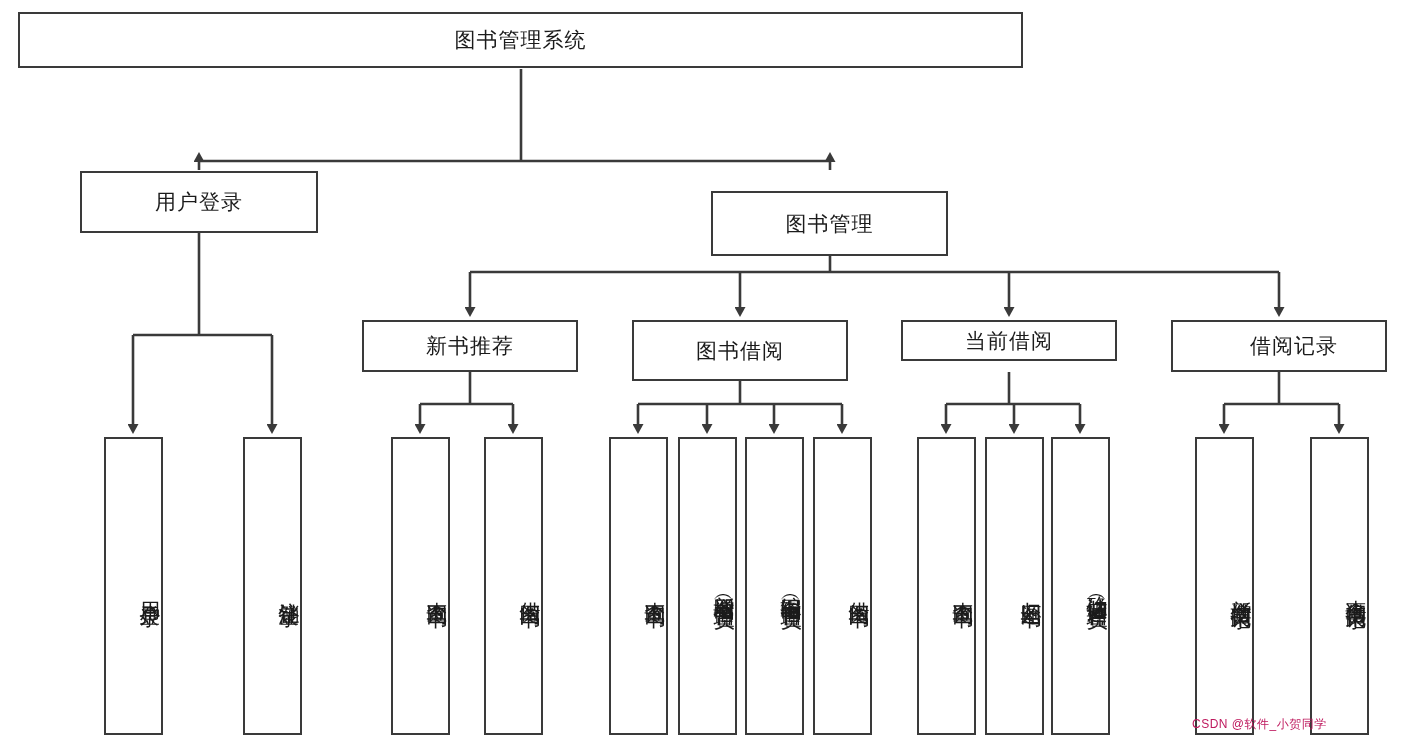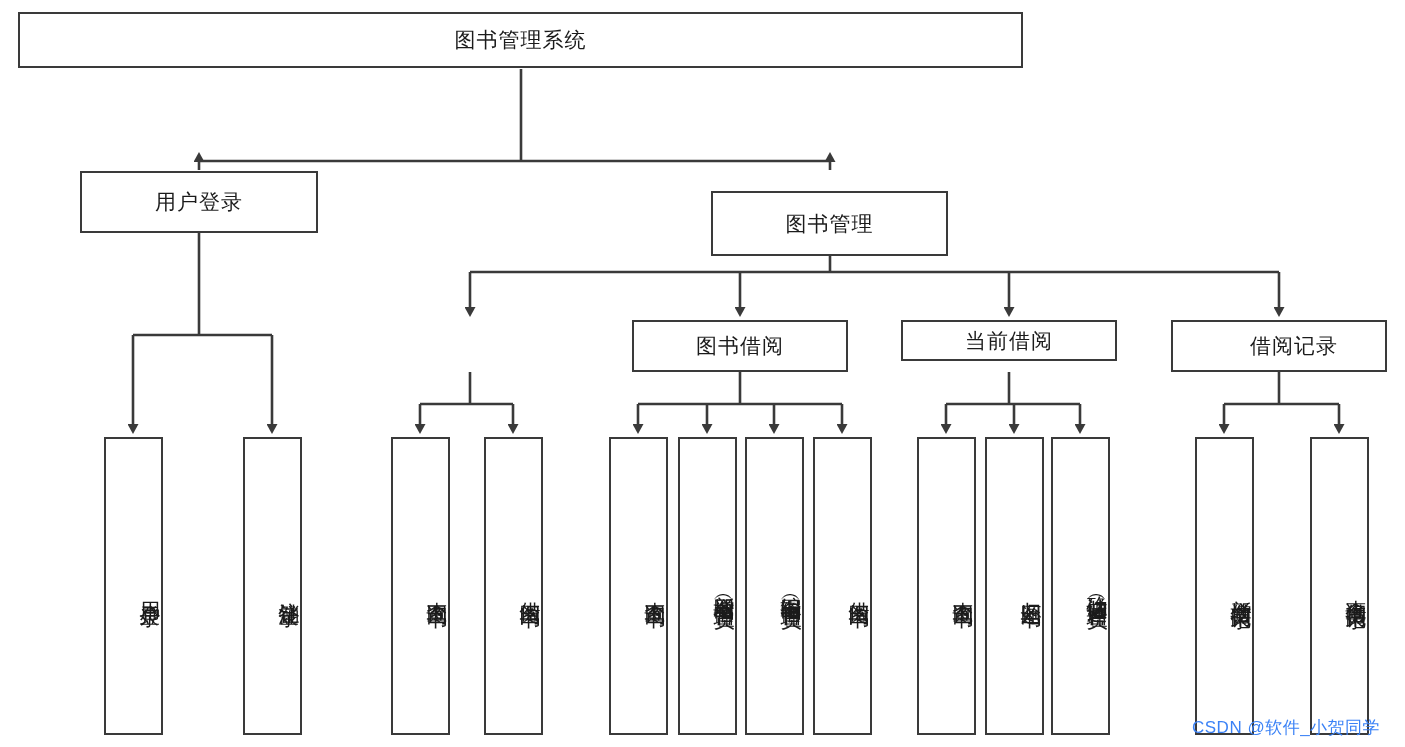--- a/index.html
+++ b/index.html
@@ -52,22 +52,22 @@
   .node.v.tall {
     align-items: flex-start;
     padding-top: 4px;
   }
   .node-label {
     display: block;
     white-space: nowrap;
   }
   .watermark {
     position: absolute;
-    font-size: 17px;
-    color: #3b82f6;
+    font-size: 12px;
+    color: #be185d;
     white-space: nowrap;
     letter-spacing: 0.5px;
   }
 </style>
 </head>
 <body>
 
 <div id="canvas">
 
   <svg class="edges" viewBox="0 0 1405 747">
@@ -125,21 +125,24 @@
     <span class="node-label">图书管理系统</span>
   </div>
 
   <div class="node h" style="left:80px; top:171px; width:238px; height:62px;">
     <span class="node-label">用户登录</span>
   </div>
   <div class="node h" style="left:711px; top:171px; width:237px; height:65px;margin-top:20px;">
     <span class="node-label">图书管理</span>
   </div>
 
-  <div class="node h" style="left:632px; top:320px; width:216px; height:52px;">
+  <div class="node h" style="left:362px; top:320px; width:216px; height:52px;">
+    <span class="node-label">新书推荐</span>
+  </div>
+  <div class="node h" style="left:632px; top:320px; width:216px; height:61px;">
     <span class="node-label">图书借阅</span>
   </div>
   <div class="node h" style="left:901px; top:320px; width:216px; height:41px;">
     <span class="node-label">当前借阅</span>
   </div>
   <div class="node h" style="left:1171px; top:320px; width:216px; height:52px;padding-left:30px;">
     <span class="node-label">借阅记录</span>
   </div>
 
   <div class="node v" style="left:104px; top:437px; width:59px; height:298px;">

